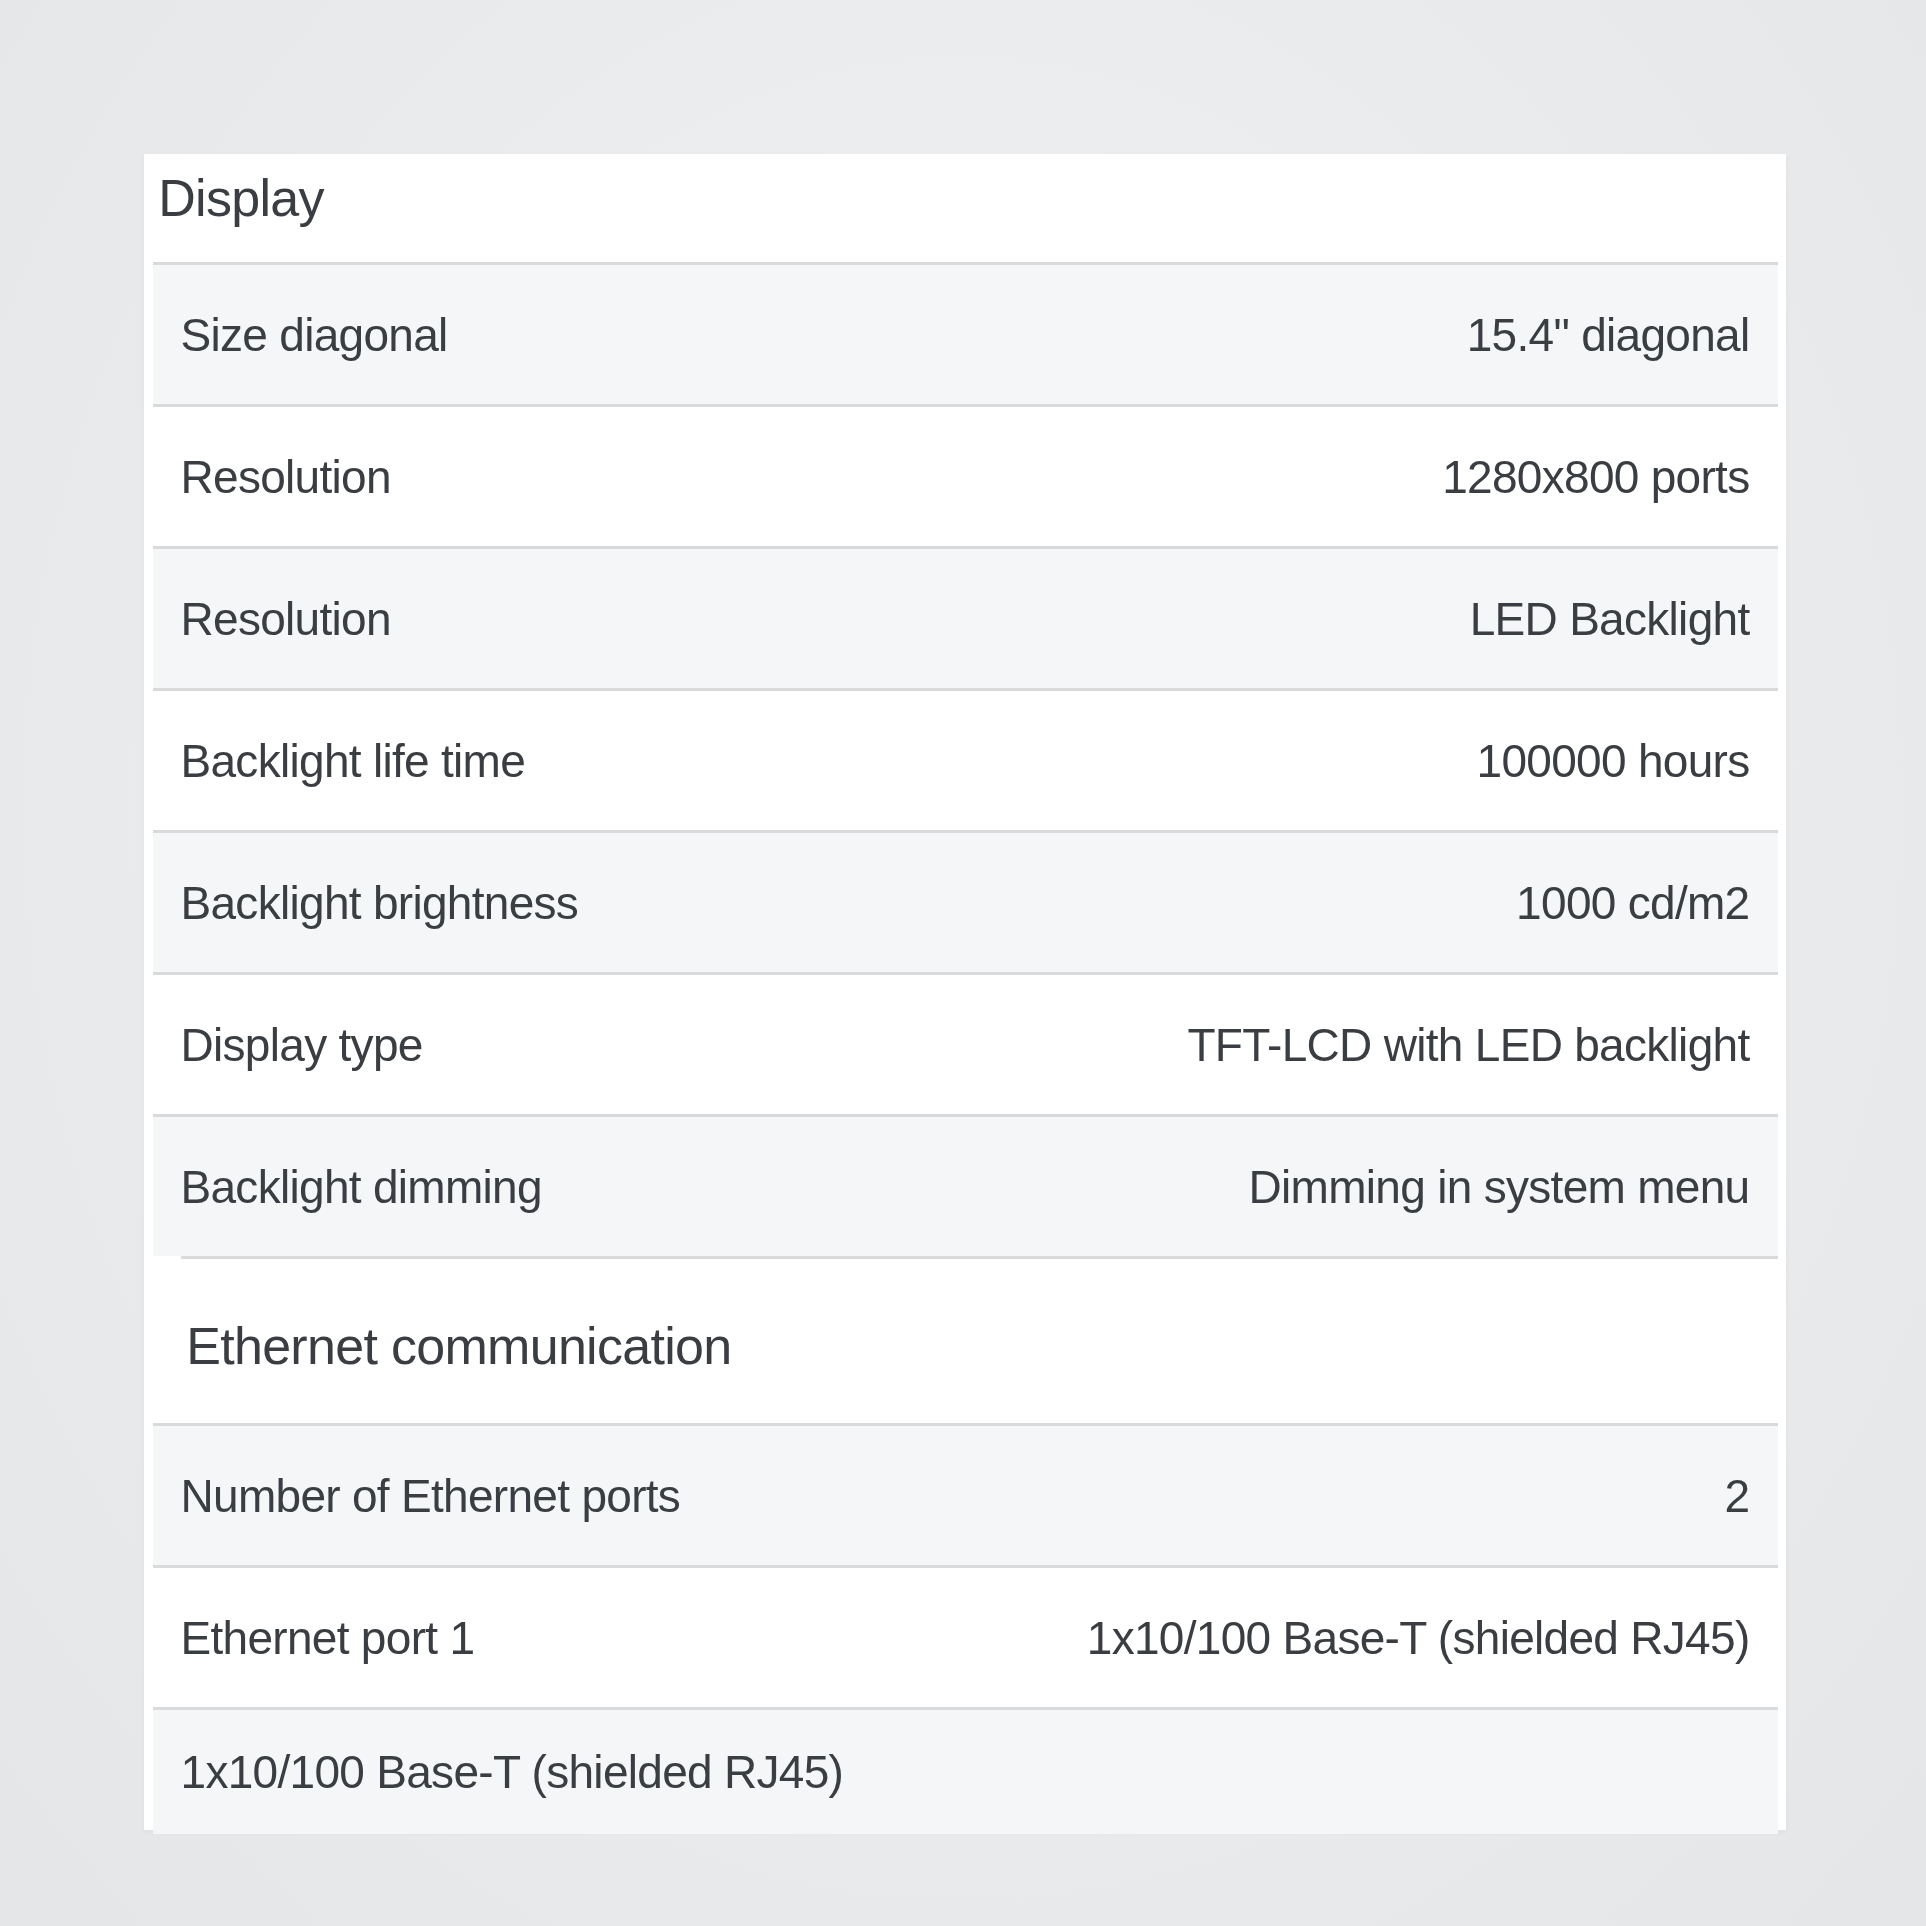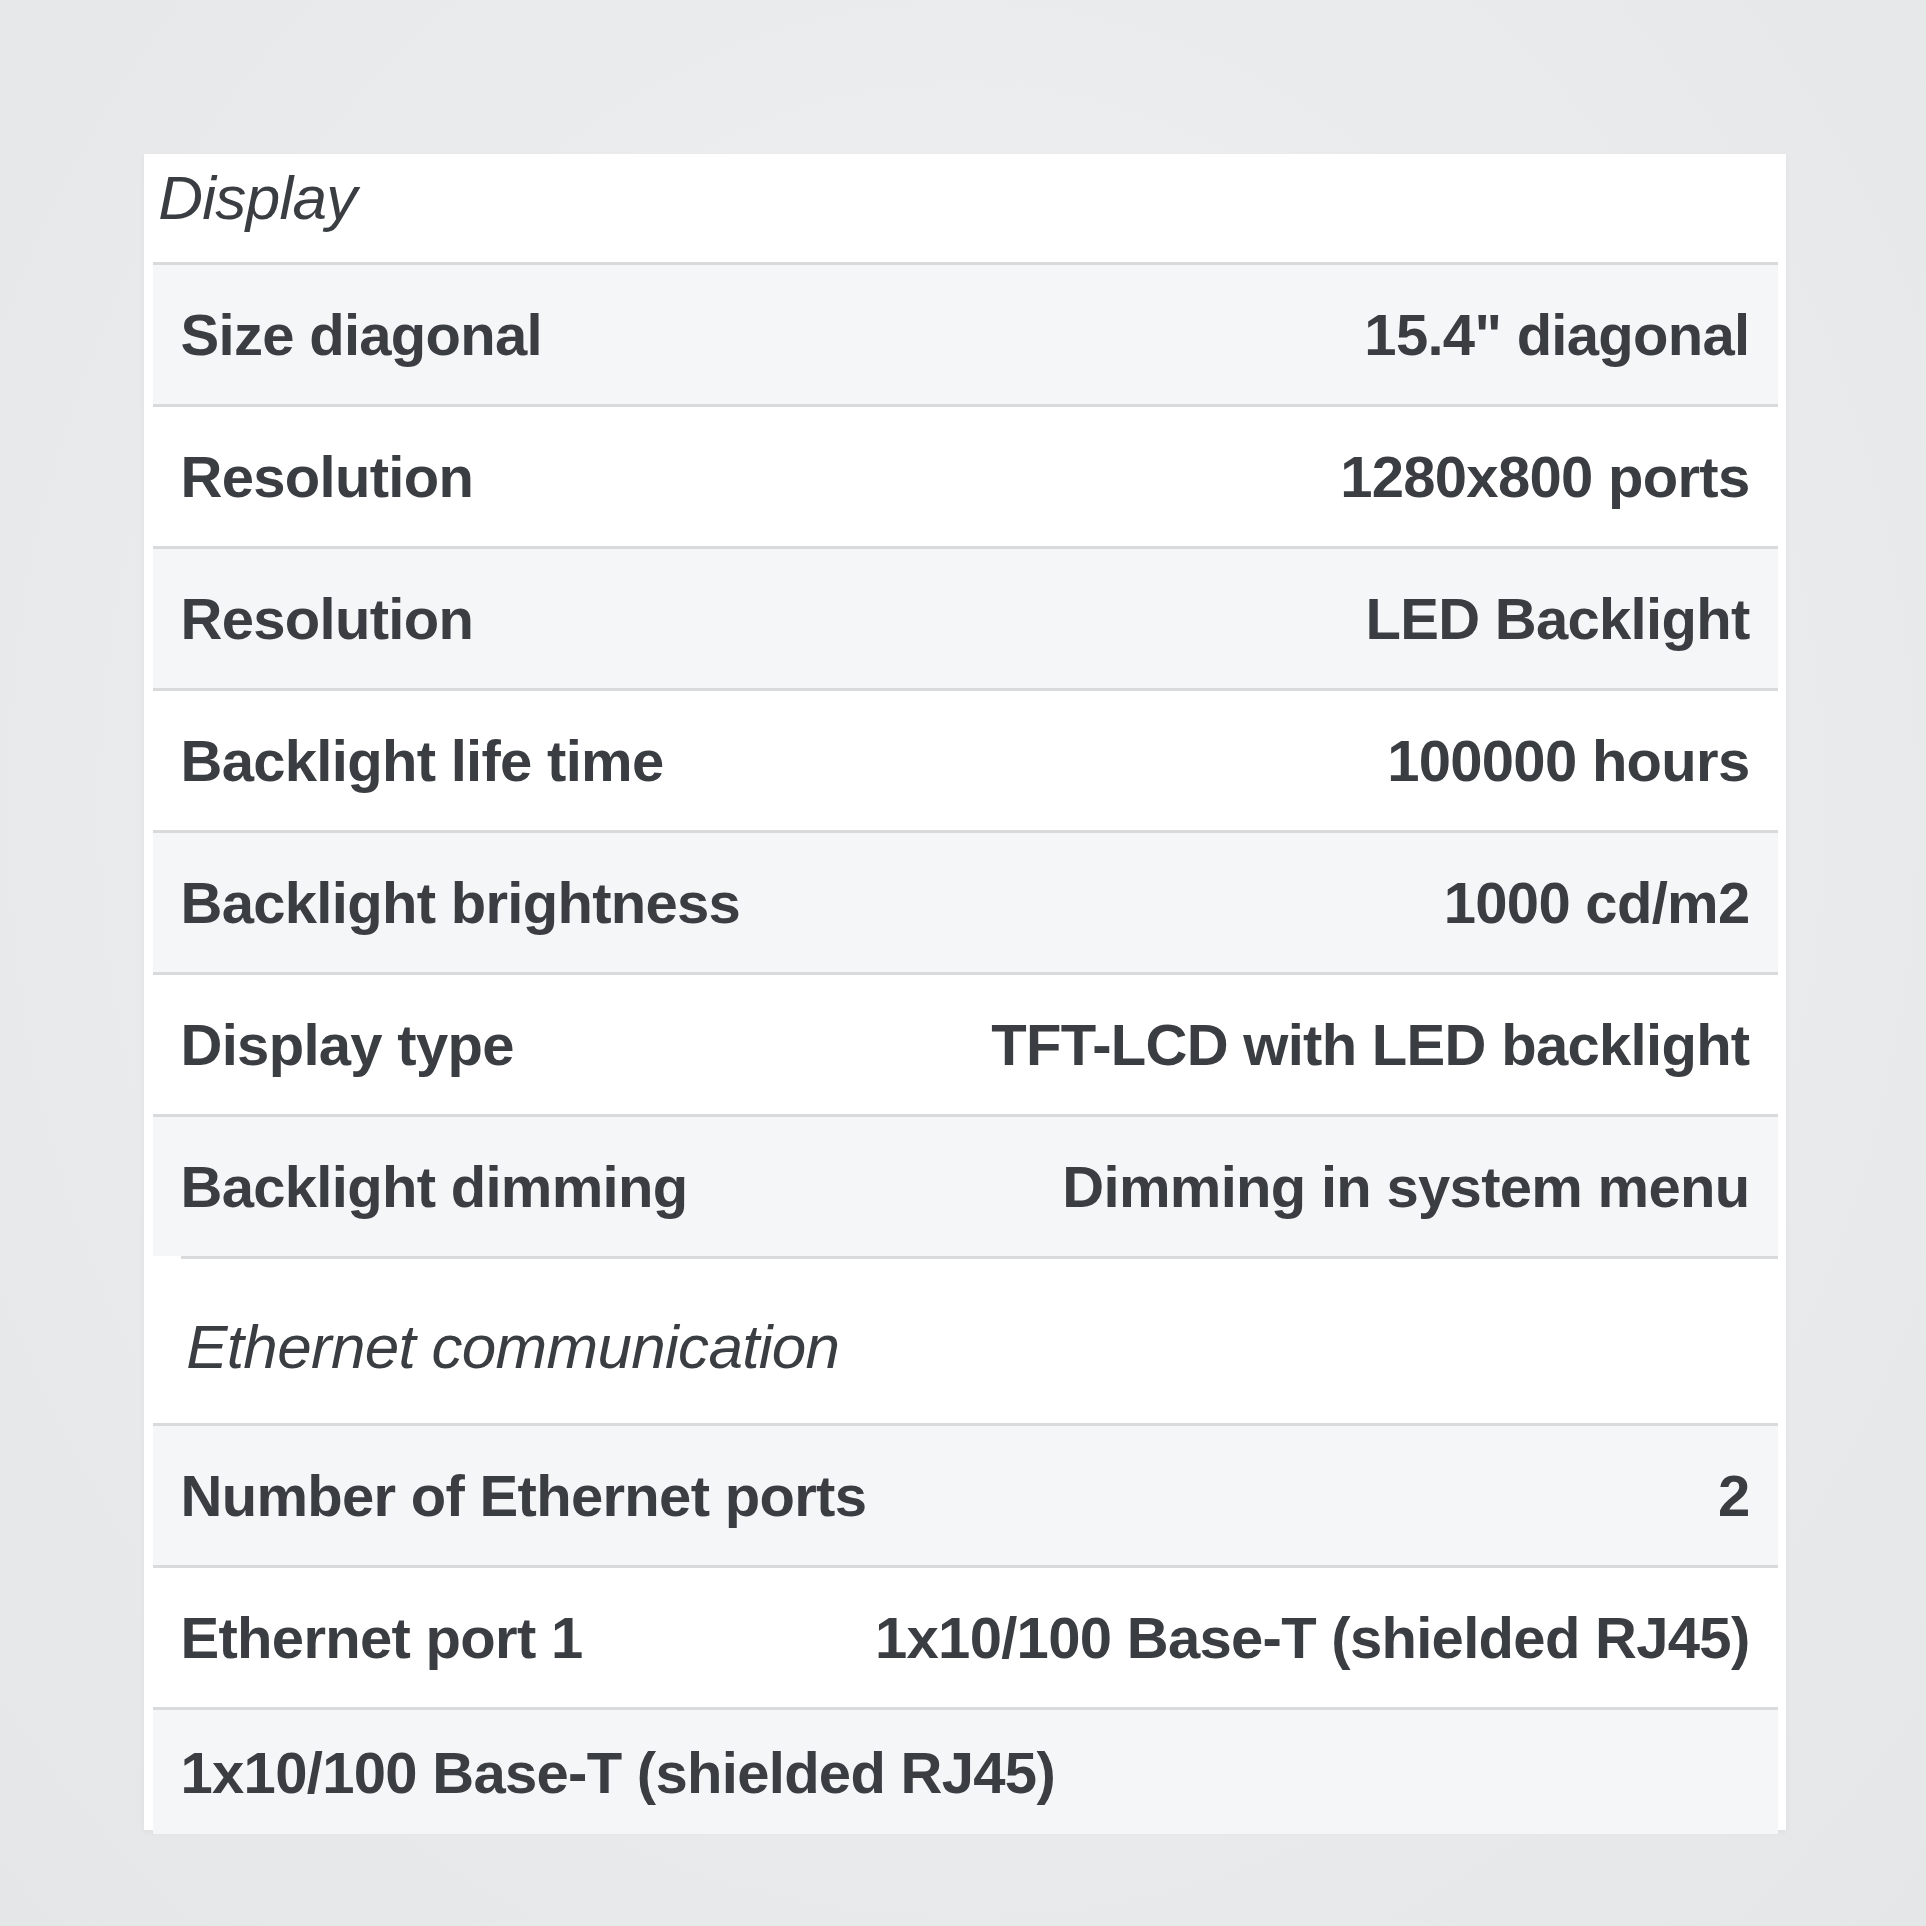--- a/index.html
+++ b/index.html
@@ -22,49 +22,47 @@
     width: 1642px;
     height: 1676px;
     background: #ffffff;
     padding: 0 8.5px;
     box-sizing: border-box;
     box-shadow: 0 2.1px 5.7px rgba(0,0,0,0.04);
   }
   .section-heading {
     margin: 0;
     font-weight: 400;
-    font-size: 62px;
+    font-size: 52px;
     letter-spacing: -0.7px;
     display: flex;
     align-items: center;
     box-sizing: border-box;
-    font-style: italic;
   }
   .section-heading.first {
     height: 108px;
     padding: 0 0 21px 5.7px;
   }
   .section-heading.later {
     height: 167px;
     border-top: 3.5px solid #d8dadb;
     padding: 10px 0 0 5.7px;
     margin-left: 28px;
   }
   .spec-row {
     height: 142px;
     border-top: 3.5px solid #d8dadb;
     box-sizing: border-box;
     display: flex;
     align-items: center;
     justify-content: space-between;
     padding: 0 28px;
-    font-size: 58px;
+    font-size: 46px;
     letter-spacing: -0.7px;
     background: #ffffff;
-    font-weight: bold;
   }
   .spec-section div.spec-row:nth-of-type(odd) {
     background: #f5f6f8;
   }
   .spec-section.last div.spec-row:last-of-type {
     height: 127px;
   }
   .row-label {
     text-align: left;
     white-space: nowrap;

